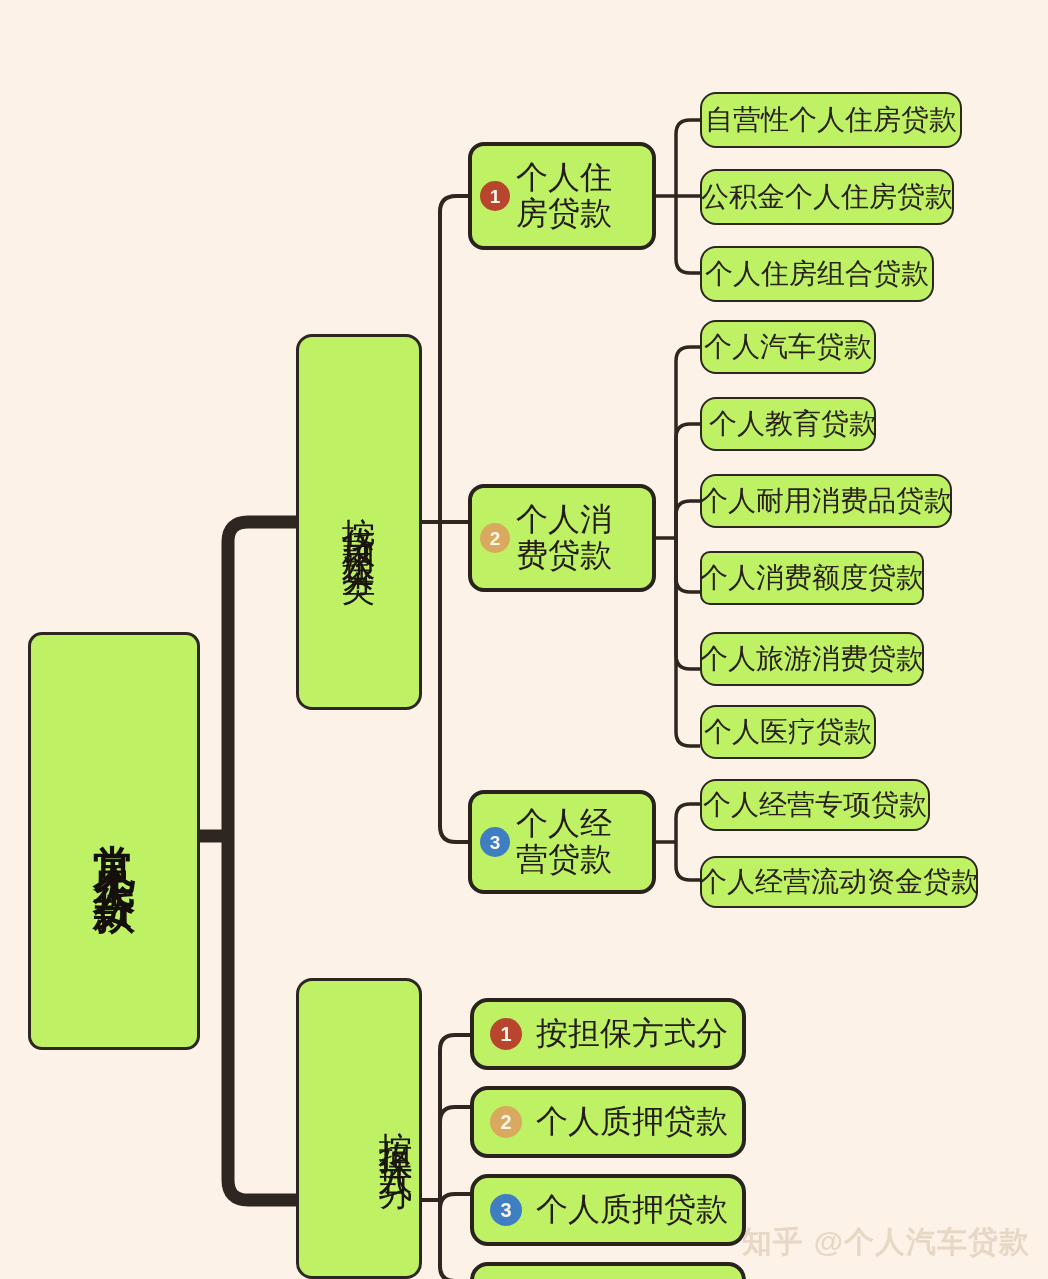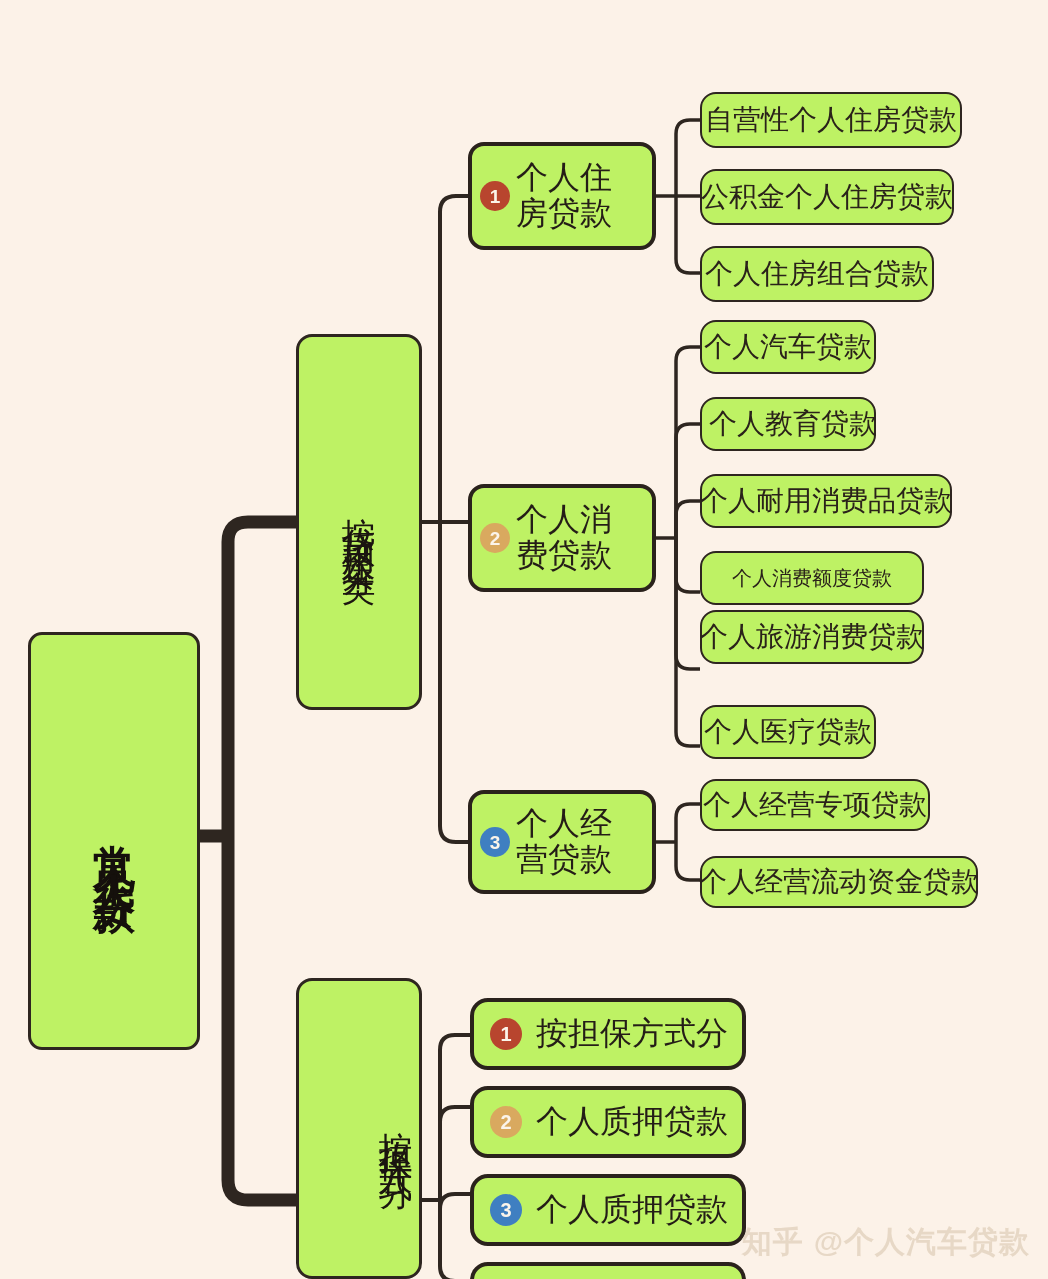--- a/index.html
+++ b/index.html
@@ -215,24 +215,24 @@
 
   <div class="node leaf" style="left:700px; top:320px; width:176px; height:54px; font-size:28px;">
     <span>个人汽车贷款</span>
   </div>
   <div class="node leaf" style="left:700px; top:397px; width:176px; height:54px; font-size:28px;padding-left:24px;">
     <span>个人教育贷款</span>
   </div>
   <div class="node leaf" style="left:700px; top:474px; width:252px; height:54px; font-size:28px;">
     <span>个人耐用消费品贷款</span>
   </div>
-  <div class="node leaf" style="left:700px; top:551px; width:224px; height:54px; font-size:20px;">
+  <div class="node leaf" style="left:700px; top:551px; width:224px; height:54px; font-size:28px;border-radius:10px;">
     <span>个人消费额度贷款</span>
   </div>
-  <div class="node leaf" style="left:700px; top:610px; width:224px; height:54px; font-size:28px;text-align:right;">
+  <div class="node leaf" style="left:700px; top:632px; width:224px; height:54px; font-size:28px;text-align:right;">
     <span>个人旅游消费贷款</span>
   </div>
   <div class="node leaf" style="left:700px; top:705px; width:176px; height:54px; font-size:28px;">
     <span>个人医疗贷款</span>
   </div>
 
   <div class="node leaf" style="left:700px; top:779px; width:230px; height:52px; font-size:28px;">
     <span>个人经营专项贷款</span>
   </div>
   <div class="node leaf" style="left:700px; top:856px; width:278px; height:52px; font-size:28px;">

